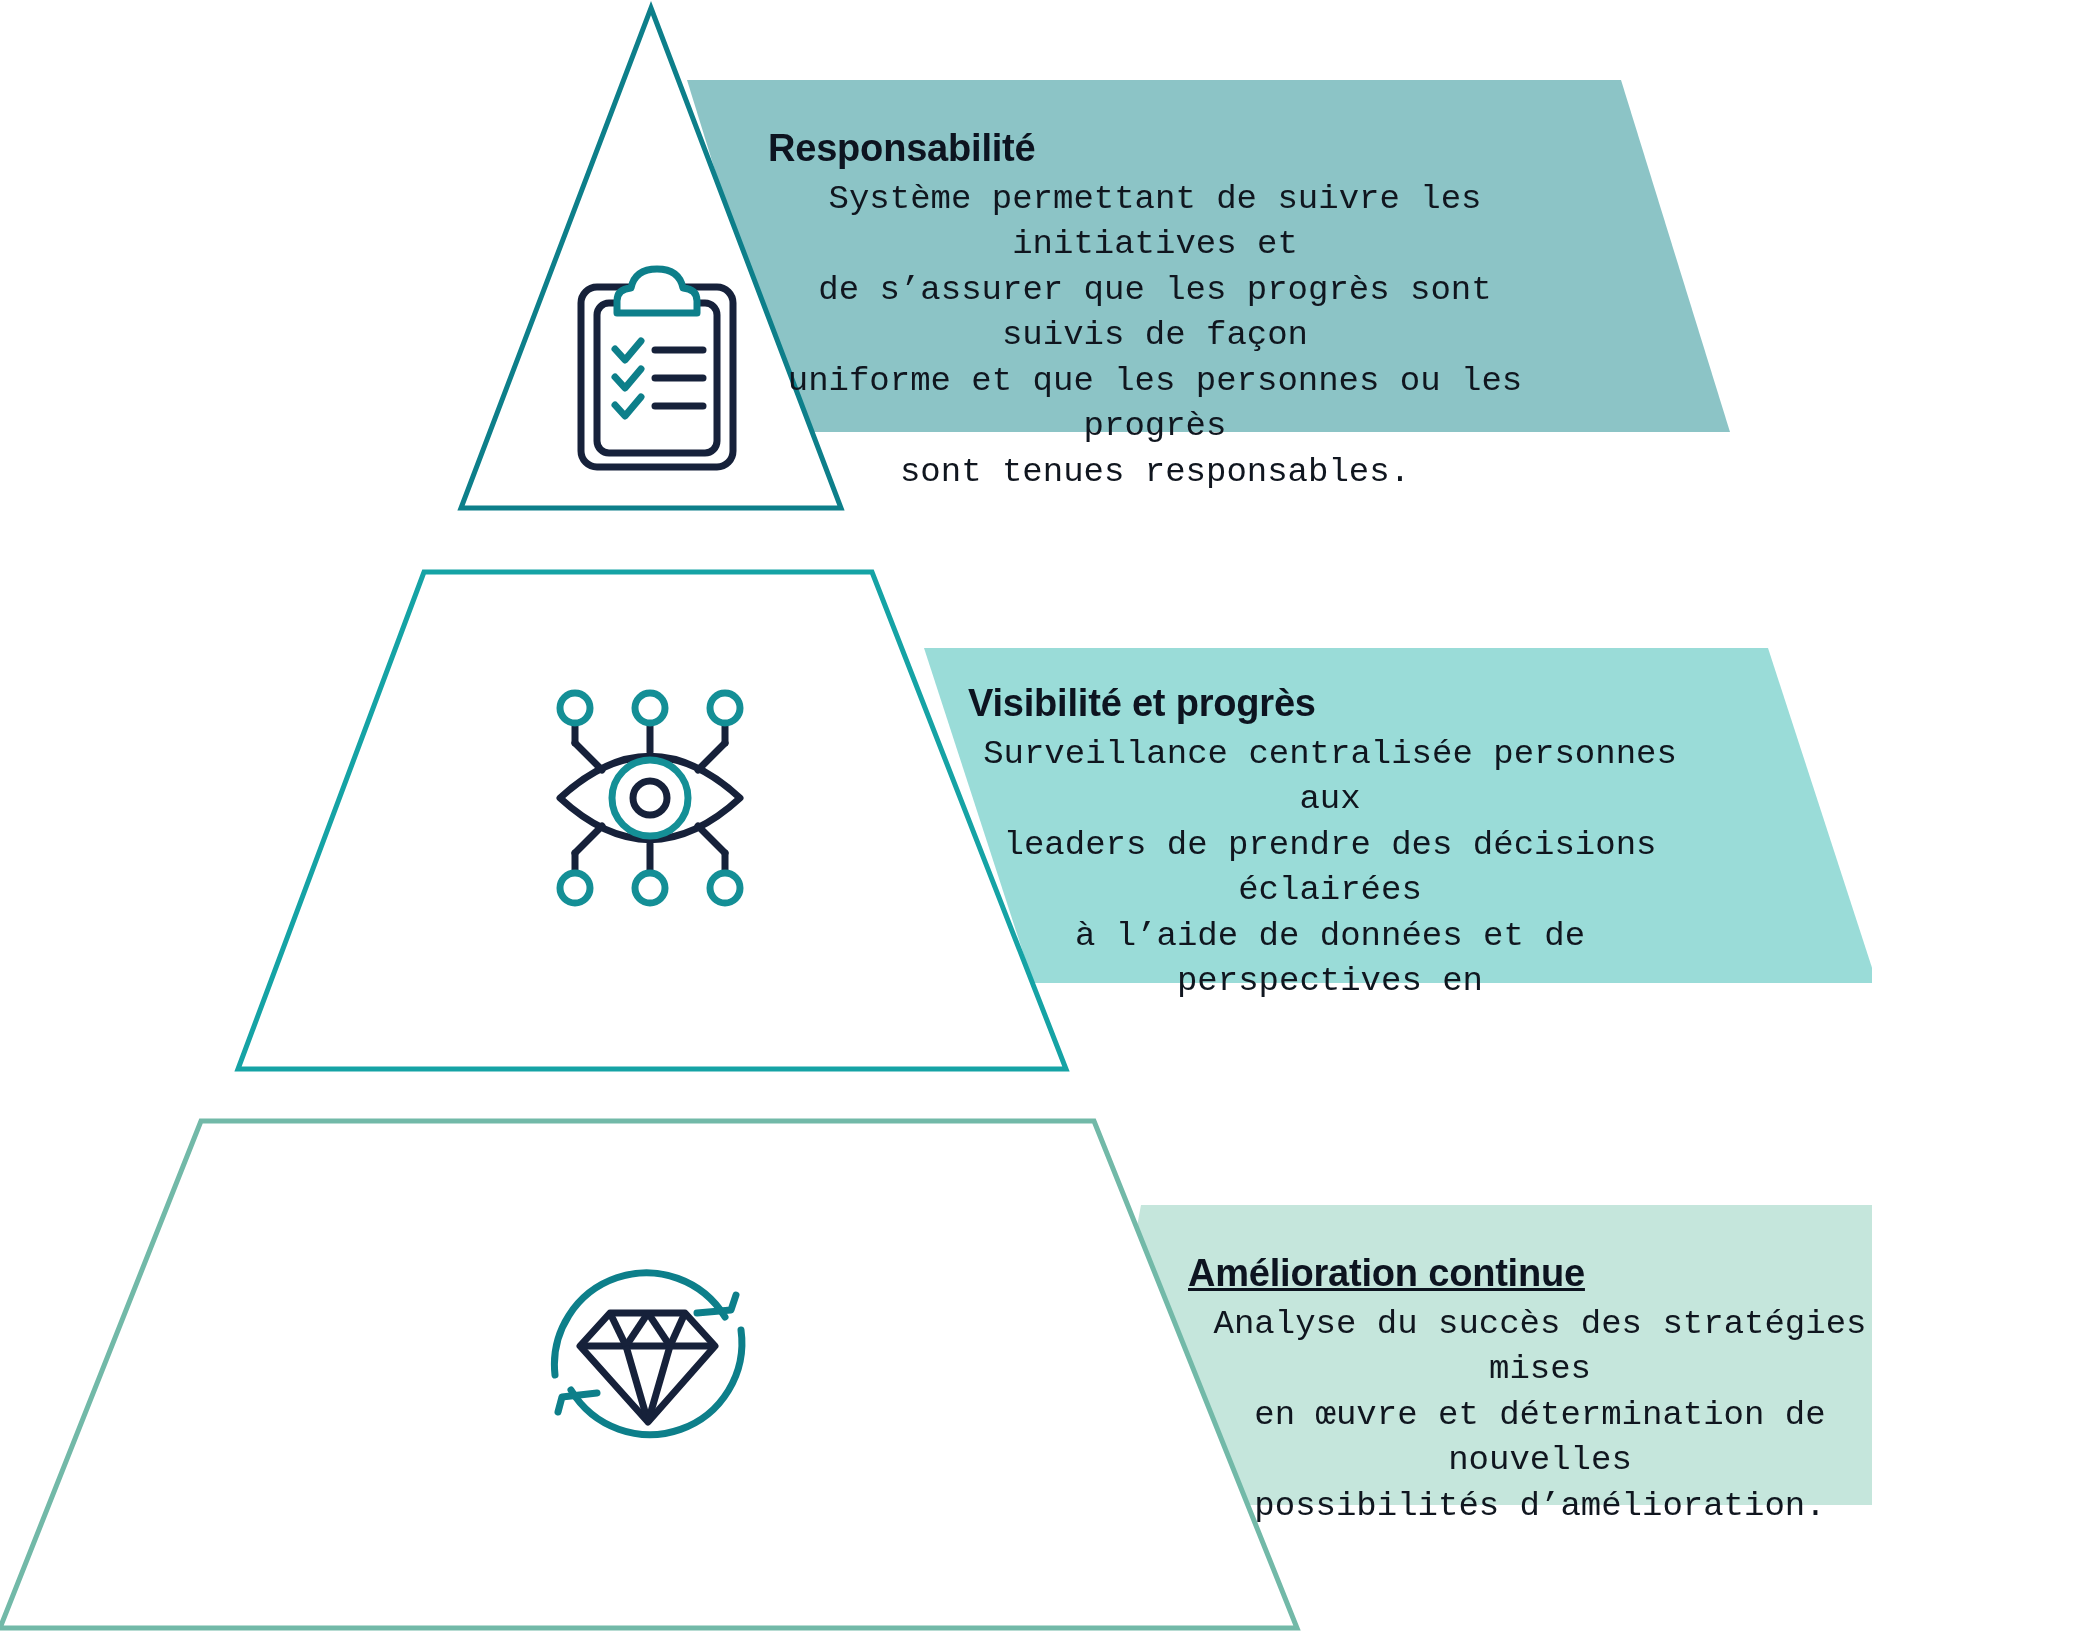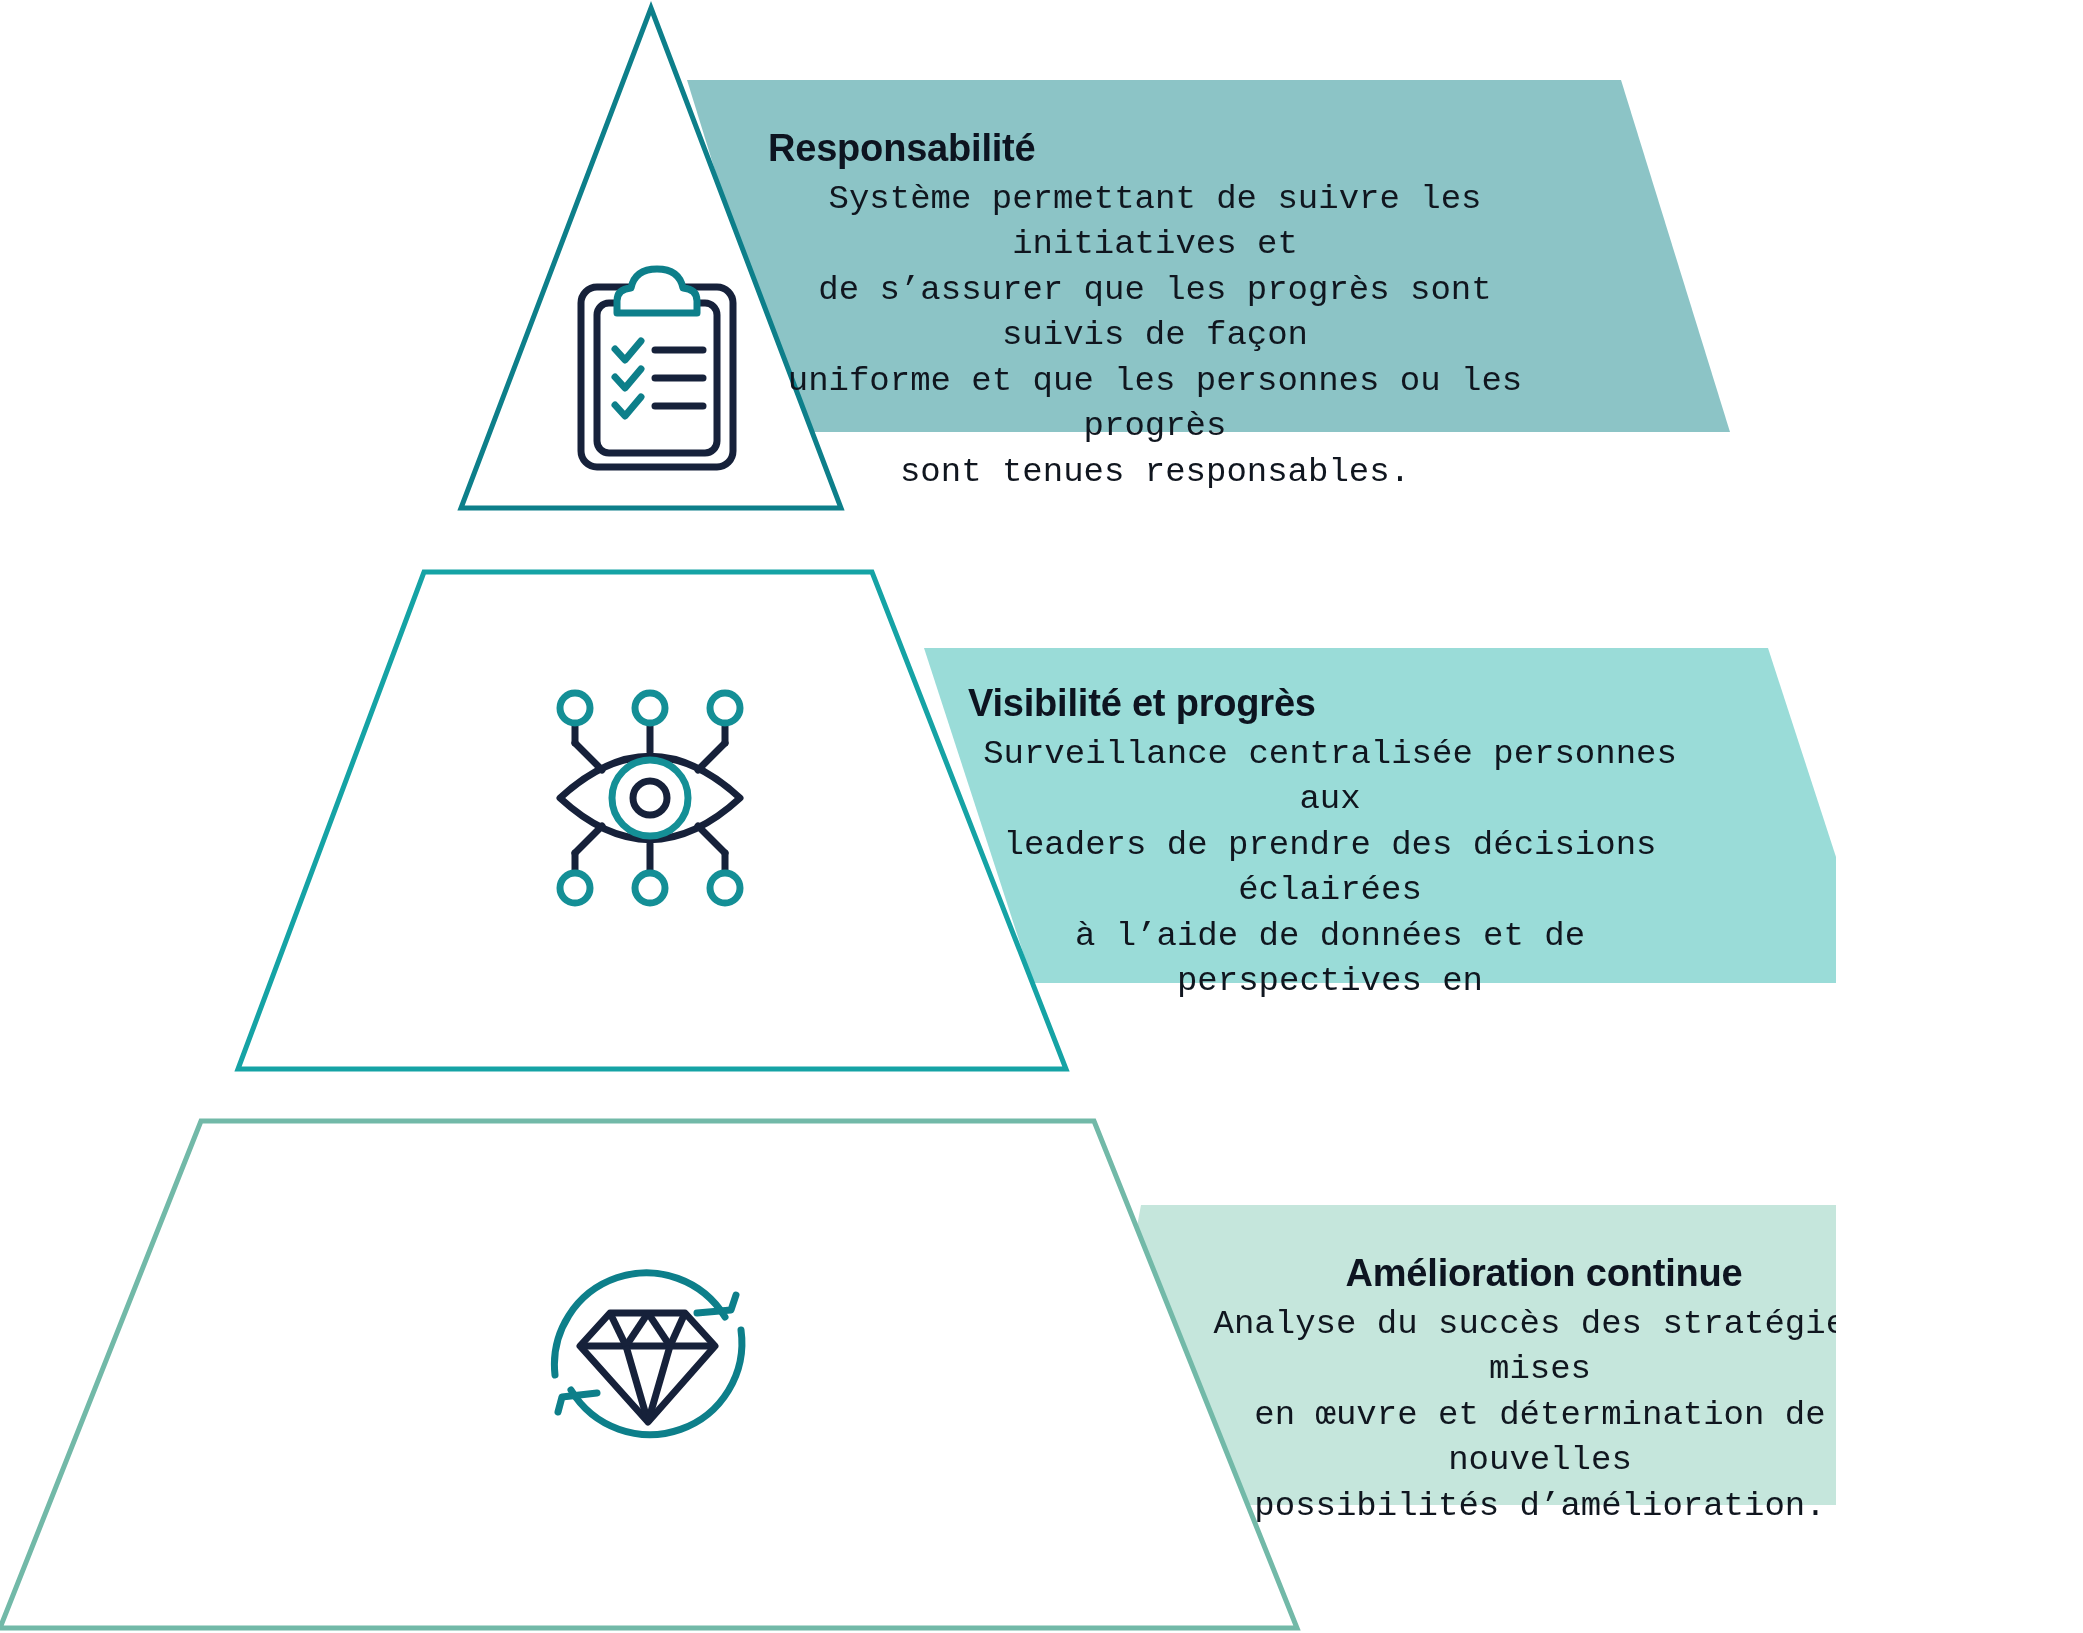--- a/index.html
+++ b/index.html
@@ -9,20 +9,21 @@
   }
   body {
     font-family: "Liberation Sans", sans-serif;
   }
   #canvas {
     position: relative;
     width: 1836px;
     height: 1633px;
     background: #ffffff;
     overflow: hidden;
+    padding-left: 36px;
   }
   #layers {
     position: absolute;
     inset: 0;
     width: 2083px;
     height: 1633px;
   }
   .text-block {
     position: absolute;
     text-align: center;
@@ -45,21 +46,21 @@
   }
   .tier-body span { display: block; font-family: Liberation Mono, monospace; }
 
   
   #text-tier-1 { left: 760px; top: 125px;  width: 790px; }
   #text-tier-2 { left: 960px; top: 680px;  width: 740px; }
   #text-tier-3 { left: 1180px; top: 1250px; width: 720px; }
 
   #text-tier-1 .tier-title { text-align: left; padding-left: 8px; }
   #text-tier-2 .tier-title { text-align: left; padding-left: 8px; }
-  #text-tier-3 .tier-title { text-align: center; padding-left: 8px; }
+  #text-tier-3 .tier-title { text-align: left; padding-left: 8px; text-decoration: underline; }
 </style>
 </head>
 <body>
 
 <div id="canvas">
 
   <svg id="layers" viewBox="0 0 2083 1633" xmlns="http://www.w3.org/2000/svg">
 
     <polygon points="1141,1205 2027,1205 1971,1505 1085,1505" fill="#c5e6dc"></polygon>
 

